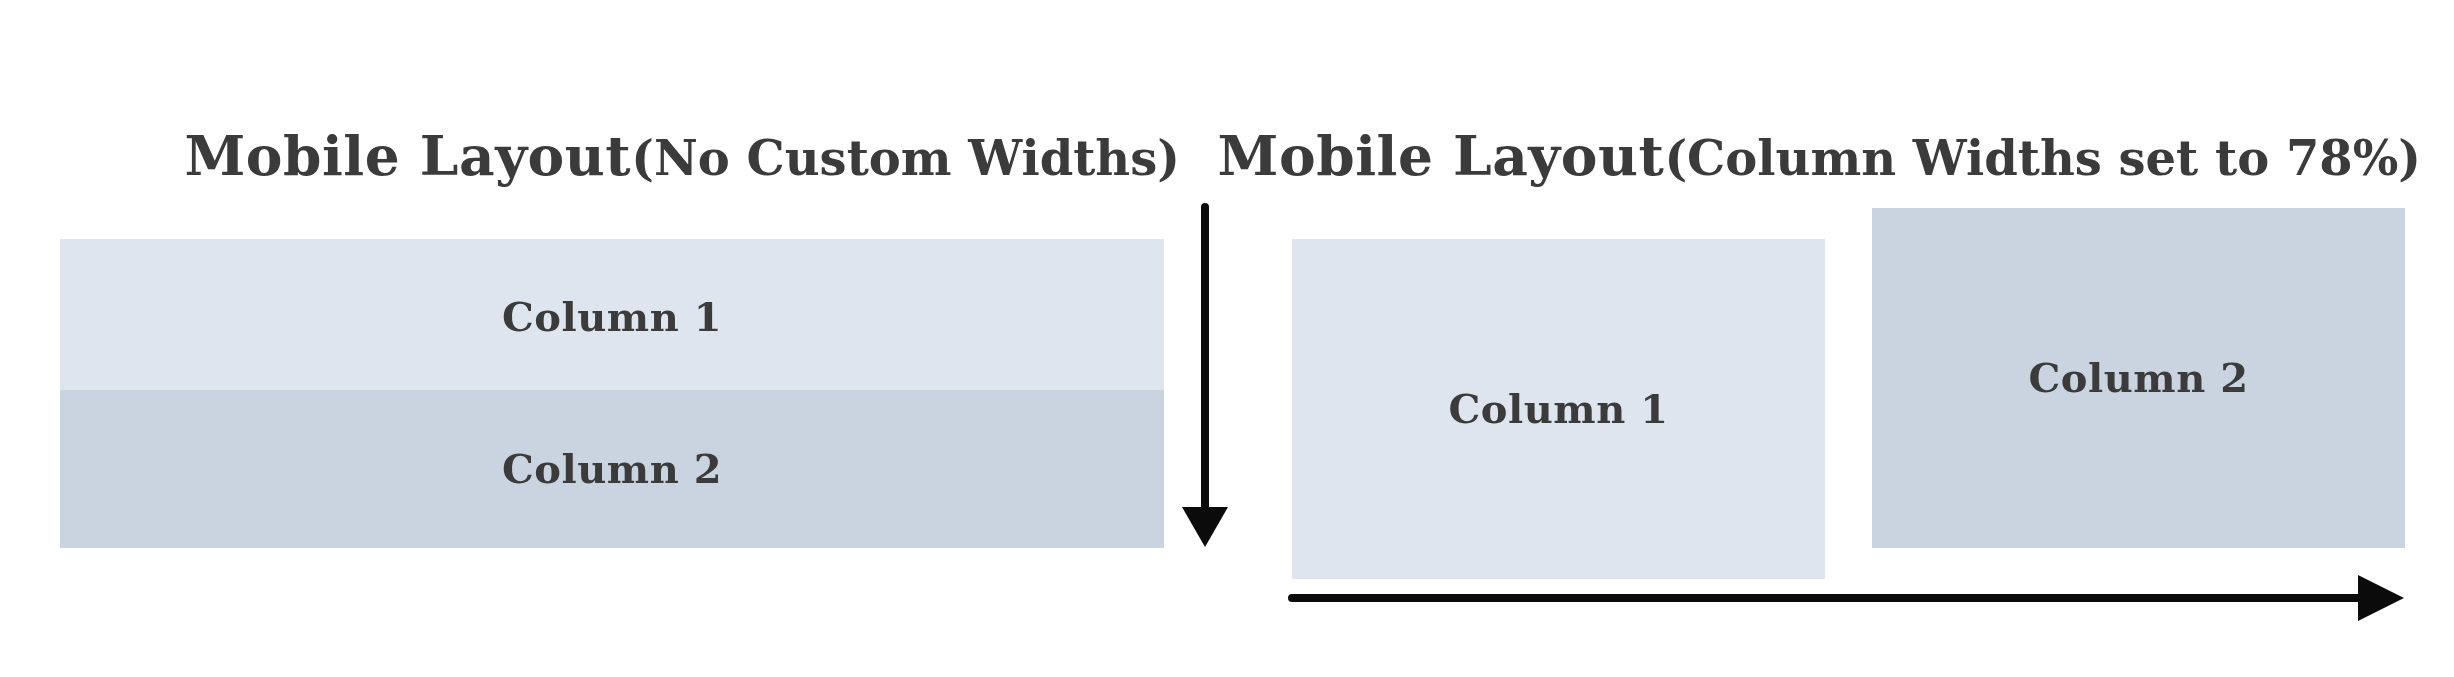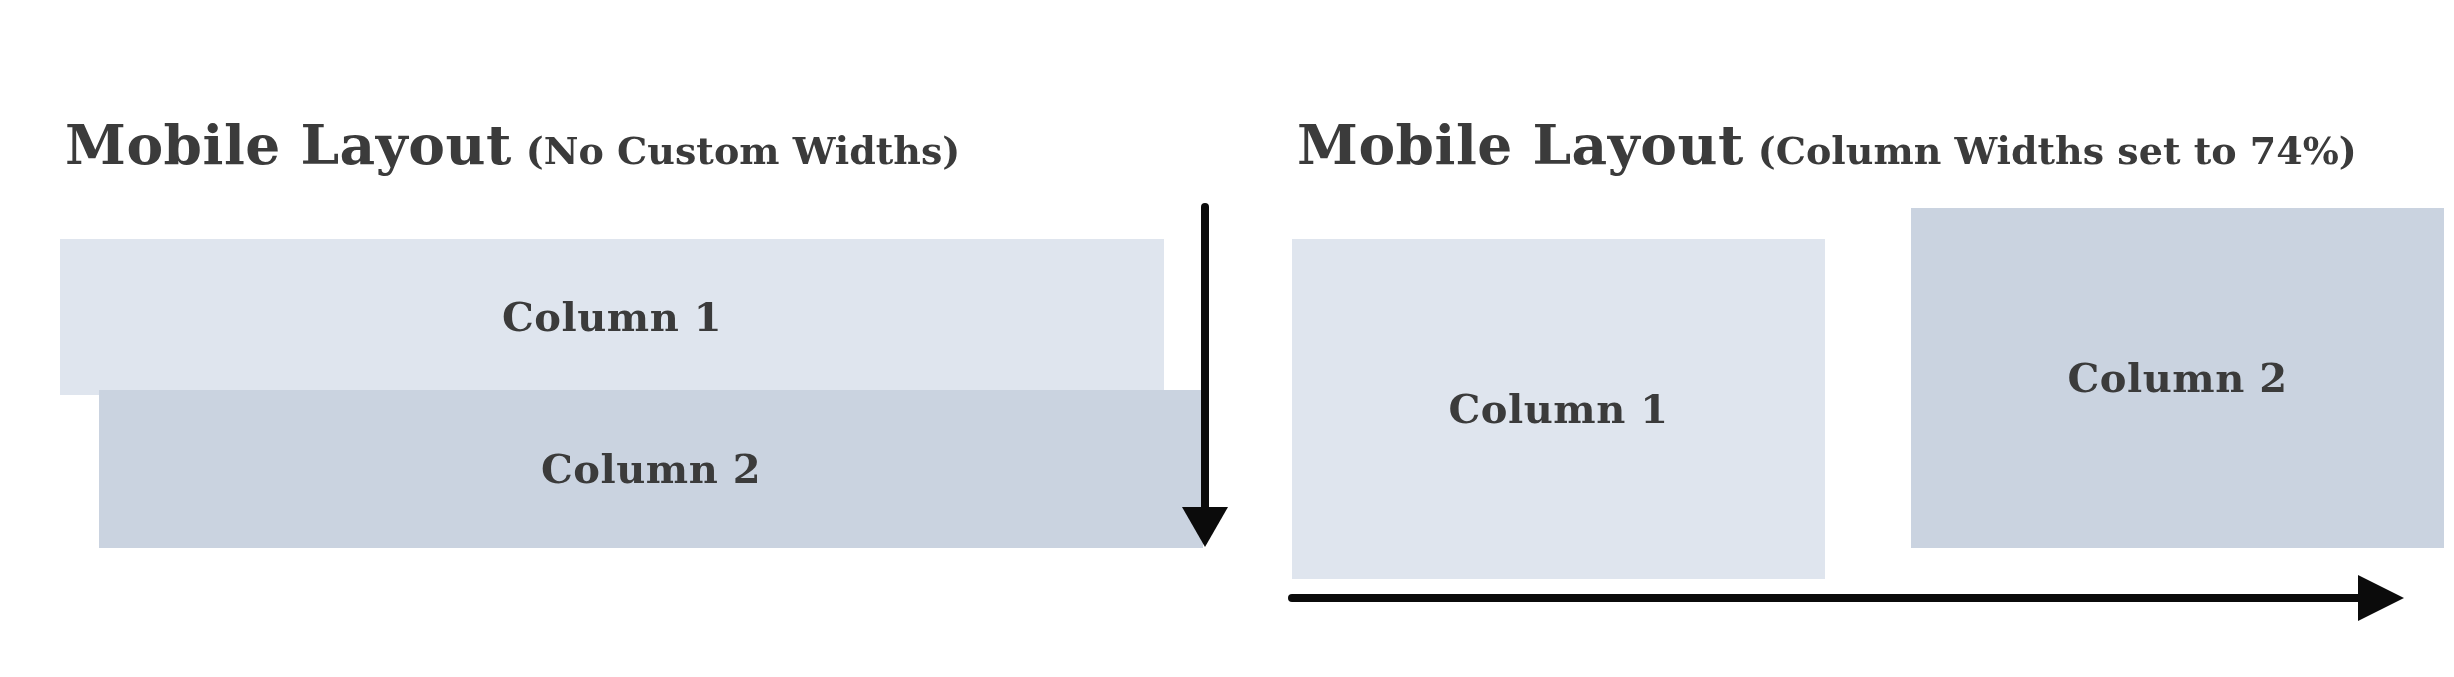--- a/index.html
+++ b/index.html
@@ -9,47 +9,46 @@
   }
   .canvas {
     position: relative;
     width: 2454px;
     height: 677px;
     background: var(--page-bg, #ffffff);
     overflow: hidden;
   }
   .panel-title {
     position: absolute;
-    margin: 5px;
+    margin: 16px;
     display: flex;
     align-items: baseline;
-    justify-content: flex-start;
-    gap: 14px;
+    justify-content: flex-end;
     color: var(--heading-text, #3b3b3b);
     white-space: nowrap;
   }
   .title-main {
     font-size: 55px;
     font-weight: bold;
     line-height: 1;
     letter-spacing: 0.5px;
   }
   .title-sub {
-    font-size: 38px;
+    font-size: 48px;
     font-weight: bold;
     line-height: 1;
   }
   .col-box {
     position: absolute;
     display: flex;
     align-items: center;
     justify-content: center;
   }
   .col-light { background: var(--column1-fill, #dfe5ee); margin-top: 31px; }
-  .col-dark  { background: var(--column2-fill, #cad3e0); margin-left: 39px; }
+  .col-dark  { background: var(--column2-fill, #cad3e0); }
   .col-label {
     font-size: 40px;
     font-weight: bold;
     line-height: 1;
     color: var(--label-text, #3b3b3b);
     letter-spacing: 0.5px;
   }
   .arrow {
     position: absolute;
     color: var(--arrow, #0b0b0b);
@@ -84,21 +83,21 @@
   </section>
 
   <svg class="arrow arrow-down" viewBox="0 0 46 346" xmlns="http://www.w3.org/2000/svg" aria-hidden="true">
     <line x1="23" y1="6" x2="23" y2="310" stroke="currentColor" stroke-width="8" stroke-linecap="round"></line>
     <polygon points="0,306 46,306 23,346" fill="currentColor"></polygon>
   </svg>
 
   <section>
     <h2 class="panel-title title-right">
       <span class="title-main">Mobile Layout</span>
-      <span class="title-sub">(Column Widths set to 74%)</span>
+      <span class="title-sub">(Column Widths set to 78%)</span>
     </h2>
     <div class="col-box col-light right-col-1">
       <span class="col-label">Column 1</span>
     </div>
     <div class="col-box col-dark right-col-2">
       <span class="col-label">Column 2</span>
     </div>
   </section>
 
   <svg class="arrow arrow-right" viewBox="0 0 1118 46" xmlns="http://www.w3.org/2000/svg" aria-hidden="true">

